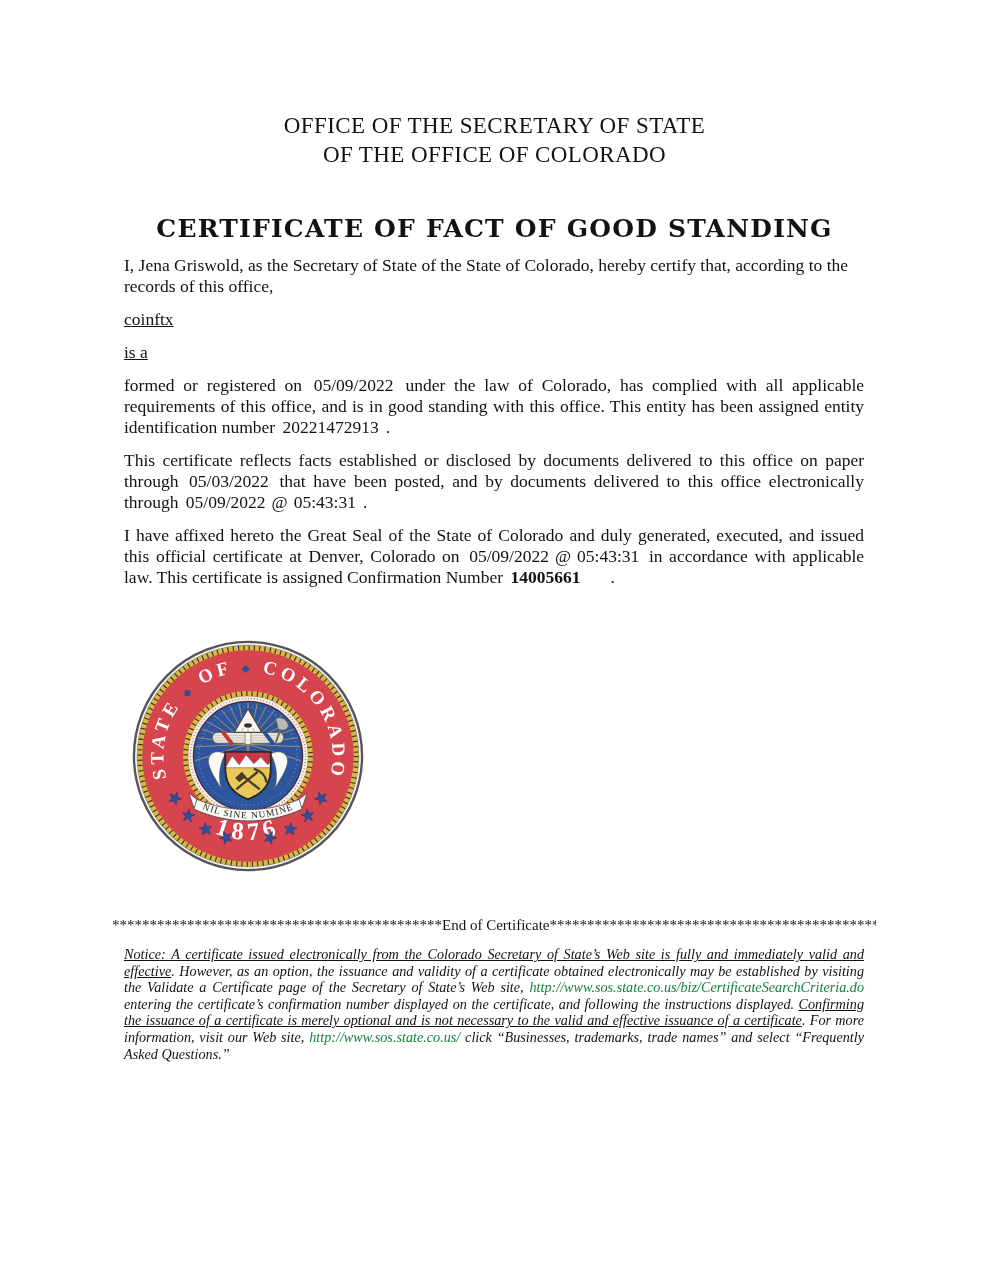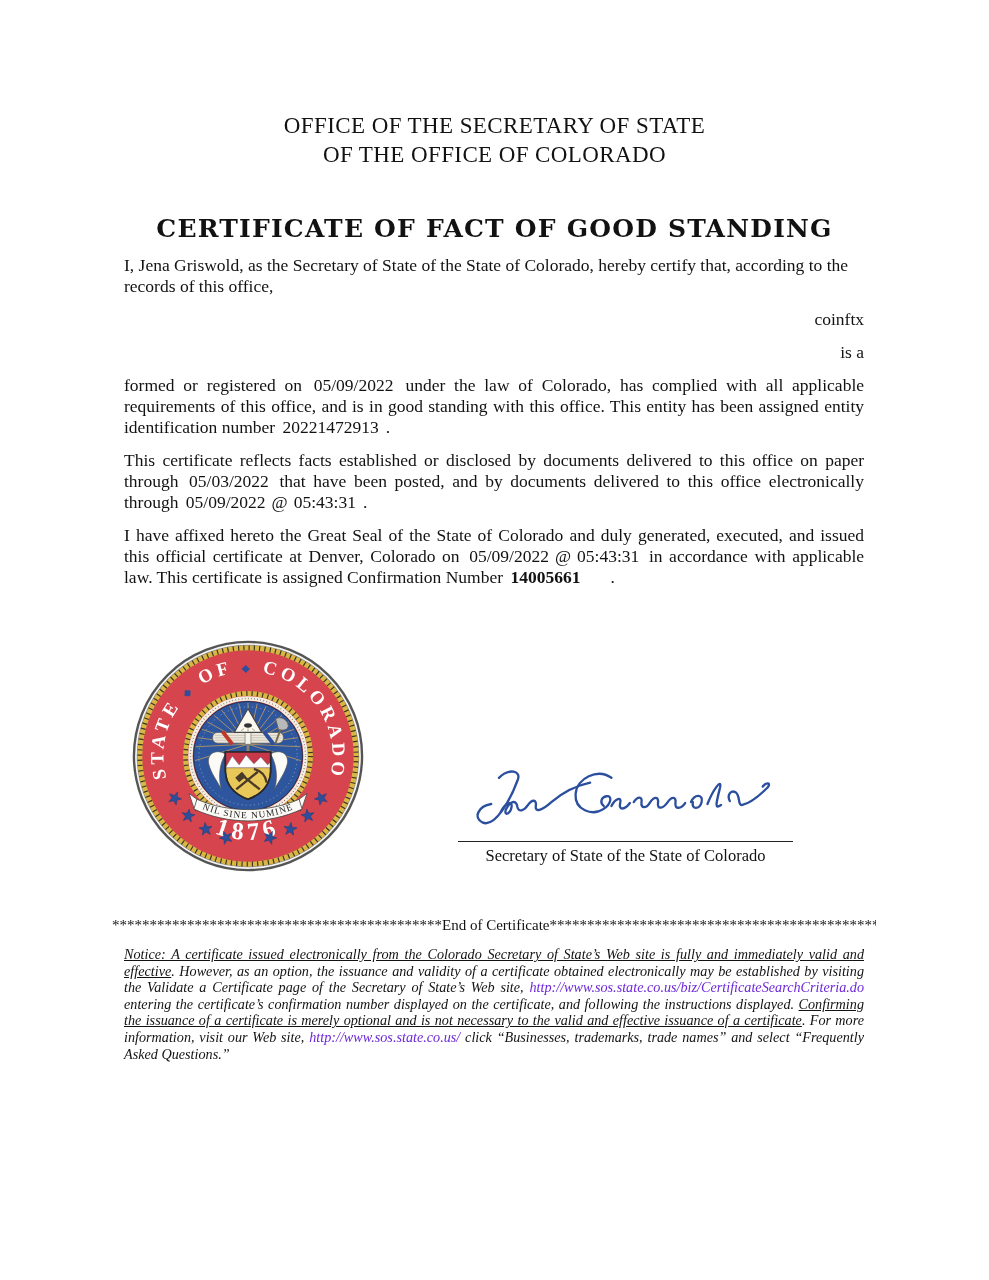--- a/index.html
+++ b/index.html
@@ -5,42 +5,42 @@
   html,body{margin:0;padding:0;background:#ffffff;}
   .page{position:relative;width:989px;height:1280px;background:#fff;overflow:hidden;
         font-family:"Liberation Serif",serif;color:#121212;}
   .header{padding-top:111px;text-align:center;font-size:23px;line-height:29px;letter-spacing:.4px;}
   .cert-title{margin-top:45px;text-align:center;font-family:"DejaVu Serif",serif;
         font-weight:bold;font-size:25px;letter-spacing:1.2px;white-space:nowrap;}
   .content{width:764px;margin-left:112px;}
   .content p{margin:12px;}
   .body-text{font-size:17.5px;line-height:21px;}
   .just{text-align:justify;}
-  .centerline{text-align:right;}
+  .centerline{text-align:left;text-decoration:underline;}
   .p1{margin-top:27px;}
   .isa{margin-top:30px;}
   .corp{margin-top:5px;}
   .p2{margin-top:4px;}
   .p3{margin-top:17px;}
   .p4{margin-top:18px;}
   .v{padding:0 3px;}
   .v-lg{padding-right:12px;}
   .v-conf{padding-right:2px;font-weight:bold;}
   .dot{padding-left:4px;}
   .dot-far{padding-left:28px;}
   .seal-sig{position:relative;height:240px;margin-top:50px;}
   .seal-wrap{position:absolute;left:18px;top:0;width:236px;height:236px;}
   .sig-block{position:absolute;left:346px;top:0;width:335px;height:240px;}
   .sig-svg{position:absolute;left:8px;top:128px;}
   .sig-line{position:absolute;left:0;top:203px;width:335px;height:0;border-top:1.6px solid #222;}
   .sig-caption{position:absolute;left:0;top:208px;width:335px;text-align:center;font-size:16.5px;}
   .endline{margin-top:39px;font-size:15px;text-align:center;white-space:nowrap;overflow:hidden;}
   .notice{margin-top:3px;font-style:italic;font-size:14.2px;line-height:16.6px;text-align:justify;}
   .u{text-decoration:underline;}
-  .lnk{color:#6d28d9;text-decoration:none;}
+  .lnk{color:#15803d;text-decoration:none;}
 </style>
 </head>
 <body>
 
 <div class="page">
 
   <div class="header">
     <div>OFFICE OF THE SECRETARY OF STATE</div>
     <div>OF THE OFFICE OF COLORADO</div>
   </div>
@@ -168,36 +168,20 @@
             <use href="#star5" transform="translate(43,74.5) rotate(150)"></use>
             <use href="#star5" transform="translate(22.3,83.1) rotate(165)"></use>
             <use href="#star5" transform="translate(-74.5,43) rotate(-120)"></use>
             <use href="#star5" transform="translate(-60.8,60.8) rotate(-135)"></use>
             <use href="#star5" transform="translate(-43,74.5) rotate(-150)"></use>
             <use href="#star5" transform="translate(-22.3,83.1) rotate(-165)"></use>
           </g>
         </svg>
       </div>
 
-      <div class="sig-block">
-        <svg class="sig-svg" width="320" height="76" viewBox="0 0 330 78" role="img" aria-label="Jena Griswold">
-          <g fill="none" stroke="#2B4F9E" stroke-width="2.4" stroke-linecap="round" stroke-linejoin="round">
-            <path d="M34,12 C44,2 58,4 53,15 C46,34 30,64 17,58 C7,53 13,41 26,39"></path>
-            <path d="M36,47 C40,38 48,35 47,42 C46,49 39,52 41,45 C45,36 52,34 53,42 C54,48 60,46 64,40 C68,34 73,34 72,41 C71,48 78,46 88,37 C100,27 114,20 128,17"></path>
-            <path d="M150,12 C136,2 114,12 113,29 C112,45 130,52 142,44 C150,39 151,30 145,31 C139,32 138,38 142,41"></path>
-            <path d="M150,41 C154,33 161,31 159,38 C157,46 164,45 169,38"></path>
-            <path d="M173,37 C177,31 182,31 181,37 C180,44 186,44 190,37 C194,31 199,31 198,38 C197,45 203,44 208,37 C212,31 217,31 216,38 C215,45 222,44 226,38"></path>
-            <path d="M232,37 C236,28 245,29 243,37 C241,45 232,45 234,37"></path>
-            <path d="M249,39 C255,24 264,12 262,22 C258,38 256,45 263,40"></path>
-            <path d="M272,36 C269,30 273,24 278,27 C283,30 280,41 285,40 C293,38 303,30 311,22 C315,17 310,16 306,21"></path>
-          </g>
-        </svg>
-        <div class="sig-line"></div>
-        <div class="sig-caption">Secretary of State of the State of Colorado</div>
-      </div>
     </div>
 
     <div class="endline"><span>********************************************</span><span>End of Certificate</span><span>*********************************************</span></div>
 
     <p class="notice"><span class="u">Notice: A certificate issued electronically from the Colorado Secretary of State’s Web site is fully and immediately valid and effective</span><span>. However, as an option, the issuance and validity of a certificate obtained electronically may be established by visiting the Validate a Certificate page of the Secretary of State’s Web site, </span><a class="lnk" href="#">http://www.sos.state.co.us/biz/CertificateSearchCriteria.do</a><span> entering the certificate’s confirmation number displayed on the certificate, and following the instructions displayed. </span><span class="u">Confirming the issuance of a certificate is merely optional and is not necessary to the valid and effective issuance of a certificate</span><span>. For more information, visit our Web site, </span><a class="lnk" href="#">http://www.sos.state.co.us/</a><span> click “Businesses, trademarks, trade names” and select “Frequently Asked Questions.”</span></p>
   </div>
 
 </div>
 
 </body></html>

